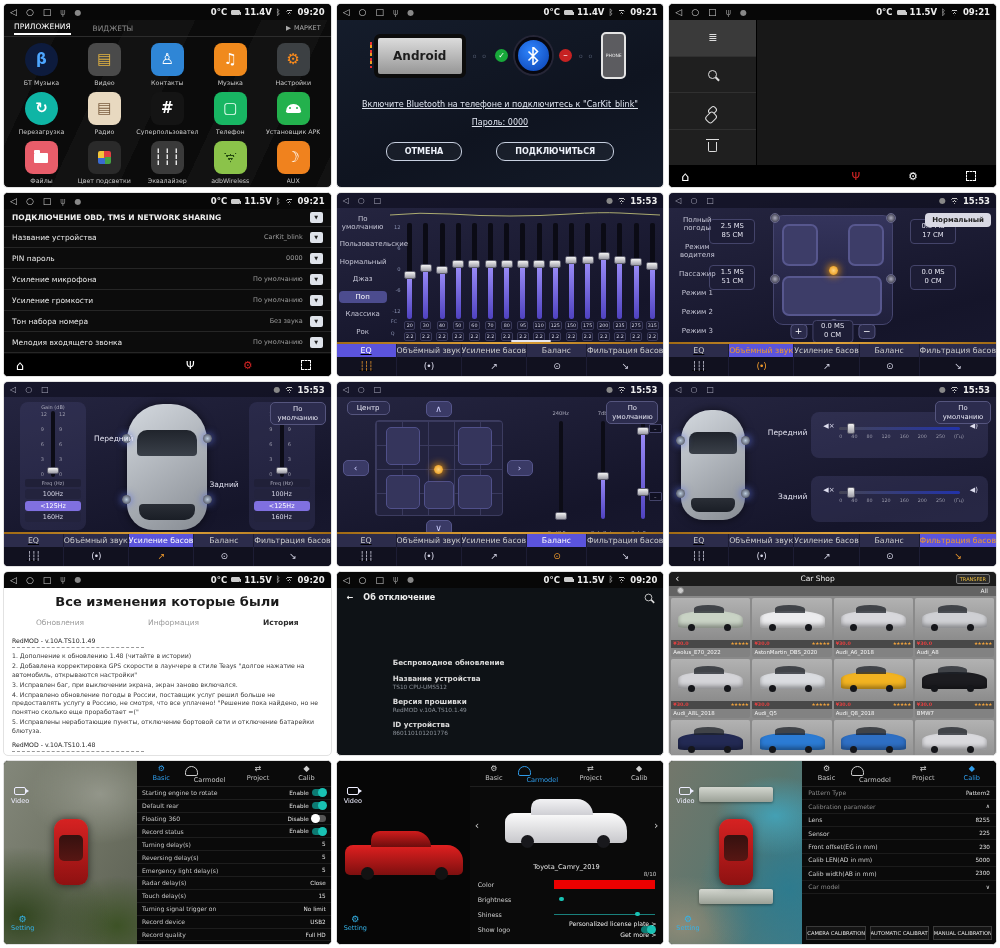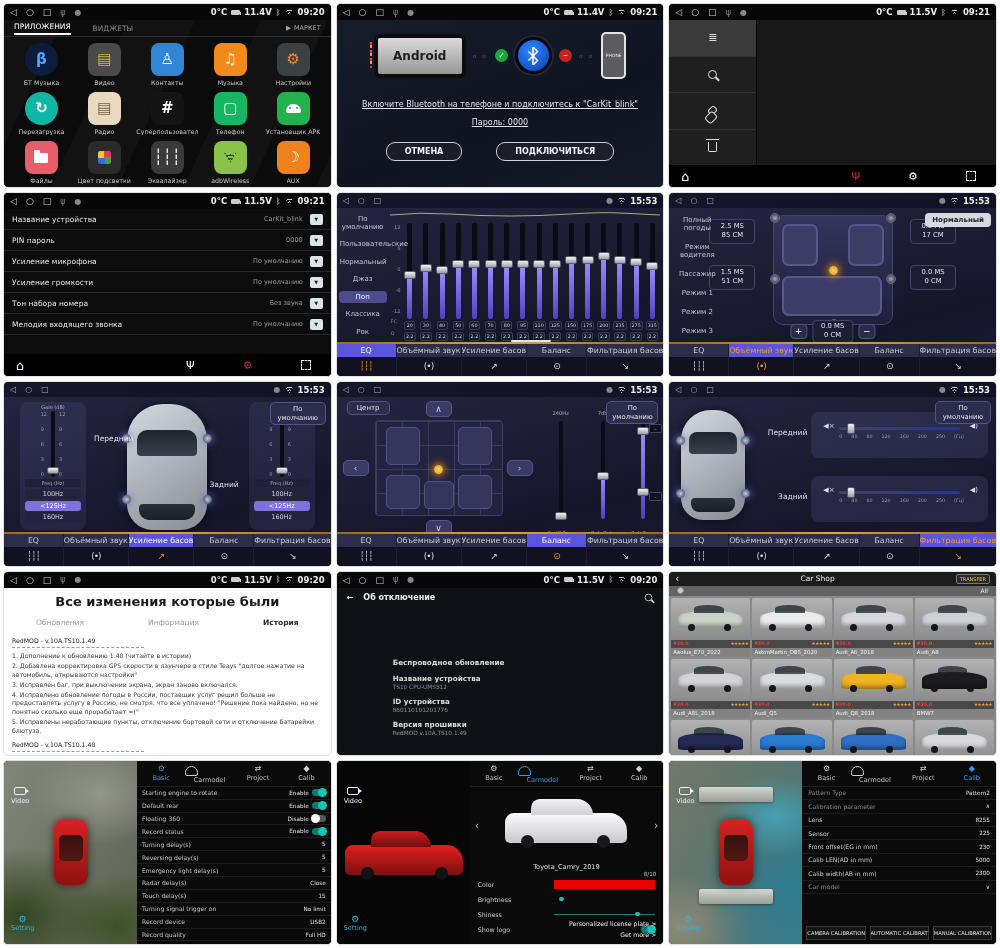--- a/index.html
+++ b/index.html
@@ -77,21 +77,21 @@
   .dv{margin-left:auto;font-size:6.5px;color:#9a9a9a;}
   .darr{margin-left:7px;width:13px;height:11px;background:#dfe3ea;color:#222;font-size:5px;text-align:center;line-height:11px;border-radius:2px;flex:0 0 auto;}
   .dhead .darr,.dhead .dv{margin-left:auto;}
   
   .acell{background:linear-gradient(165deg,#262642,#15152a 70%,#191930);}
   .asb{position:absolute;top:0;left:0;right:0;height:15px;display:flex;align-items:center;padding:0 6px;color:#aab;font-size:8px;background:rgba(5,5,15,.45);z-index:6;}
   .abar{position:absolute;bottom:0;left:0;right:0;z-index:6;}
   .abar .aline{height:2px;background:linear-gradient(90deg,#a06a14,#e0a43c,#a06a14);}
   .atabs{display:flex;}
   .atab{flex:1;border-left:1px solid #1d1d34;}
-  .atab:first-child{border-left:none;}
+  .atab:first-child{border-left:none;text-decoration:underline;}
   .albl2{font-size:7.8px;color:#ccc;text-align:center;line-height:13px;height:13px;white-space:nowrap;overflow:hidden;background:#2c2c4b;}
   .aic{height:19px;background:#11111f;color:#d8d8e8;text-align:center;font-size:9px;line-height:19px;letter-spacing:-1px;overflow:hidden;}
   .ce .atab:nth-child(1) .albl2,.cg .atab:nth-child(3) .albl2,.ch .atab:nth-child(4) .albl2{background:#5b54dc;color:#fff;}
   .cf .atab:nth-child(2) .albl2,.ci .atab:nth-child(5) .albl2{background:#5b54dc;color:#f09a2c;}
   .ce .atab:nth-child(1) .aic,.cf .atab:nth-child(2) .aic,.cg .atab:nth-child(3) .aic,.ch .atab:nth-child(4) .aic,.ci .atab:nth-child(5) .aic{color:#f09a2c;}
   .rail{position:absolute;left:0;top:15px;bottom:34px;width:52px;display:flex;flex-direction:column;justify-content:space-around;padding:2px 2px;z-index:4;}
   .pitem{font-size:7px;color:#c6c6d6;text-align:center;padding:2px 1px;border-radius:4px;position:relative;line-height:1.15;}
   .pitem.on{background:#4c4c8e;color:#fff;}
   .defbtn{position:absolute;right:5px;background:#2c2c4e;border:1px solid #55557e;border-radius:5px;color:#e6e6f2;font-size:6.8px;text-align:center;padding:2px 5px;line-height:1.25;z-index:5;}
   
@@ -481,20 +481,24 @@
       <div class="sr">
         <span>0°C</span>
         <span class="batt"></span>
         <span>11.5V</span>
         <span class="dim">ᛒ</span>
         <span class="wifi"></span>
         <span>09:21</span>
       </div>
     </div>
     <div class="drows">
+      <div class="drow dhead">
+        <span>ПОДКЛЮЧЕНИЕ OBD, TMS И NETWORK SHARING</span>
+        <span class="darr">▼</span>
+      </div>
       <div>
 
           <div class="drow">
             <span class="dl">Название устройства</span>
             <span class="dv">CarKit_blink</span>
             <span class="darr">▼</span>
           </div>
 
           <div class="drow">
             <span class="dl">PIN пароль</span>
@@ -1238,27 +1242,27 @@
           <div class="kt">Беспроводное обновление</div>
           <div class="ks"></div>
         </div>
 
         <div class="kit">
           <div class="kt">Название устройства</div>
           <div class="ks">TS10 CPU-UMS512</div>
         </div>
 
         <div class="kit">
+          <div class="kt">Версия прошивки</div>
+          <div class="ks">RedMOD v.10A.TS10.1.49</div>
+        </div>
+
+        <div class="kit">
           <div class="kt">ID устройства</div>
           <div class="ks">860110101201776</div>
-        </div>
-
-        <div class="kit">
-          <div class="kt">Версия прошивки</div>
-          <div class="ks">RedMOD v.10A.TS10.1.49</div>
         </div>
 
 
     </div>
   </div>
 
   <div class="cell cl">
     <div class="lhead">
       <span class="lback">‹</span>
       <span class="ltitle">Car Shop</span>

